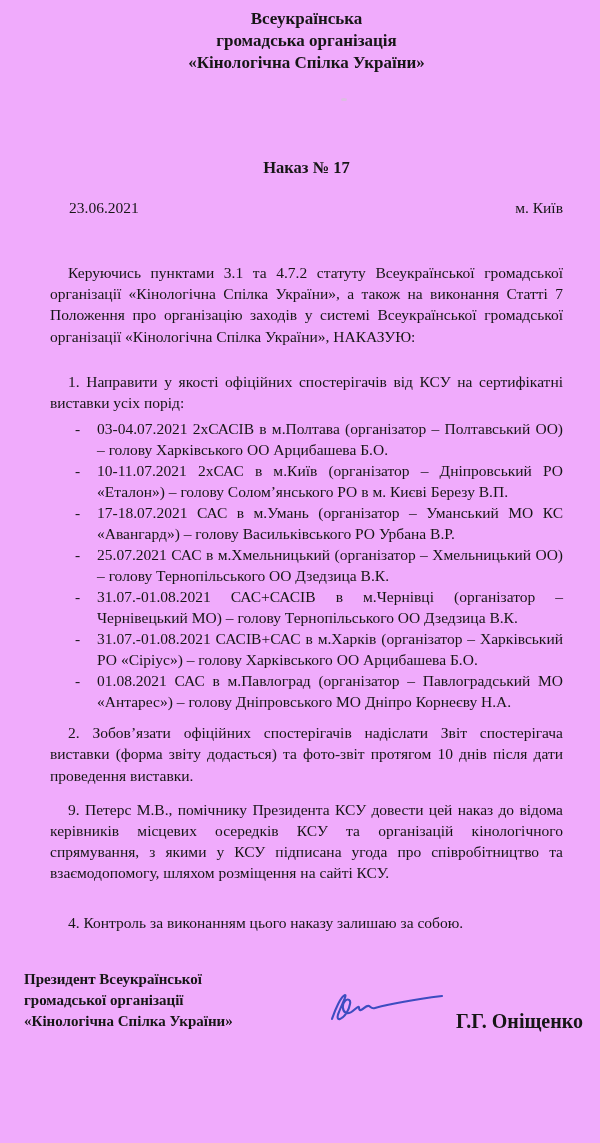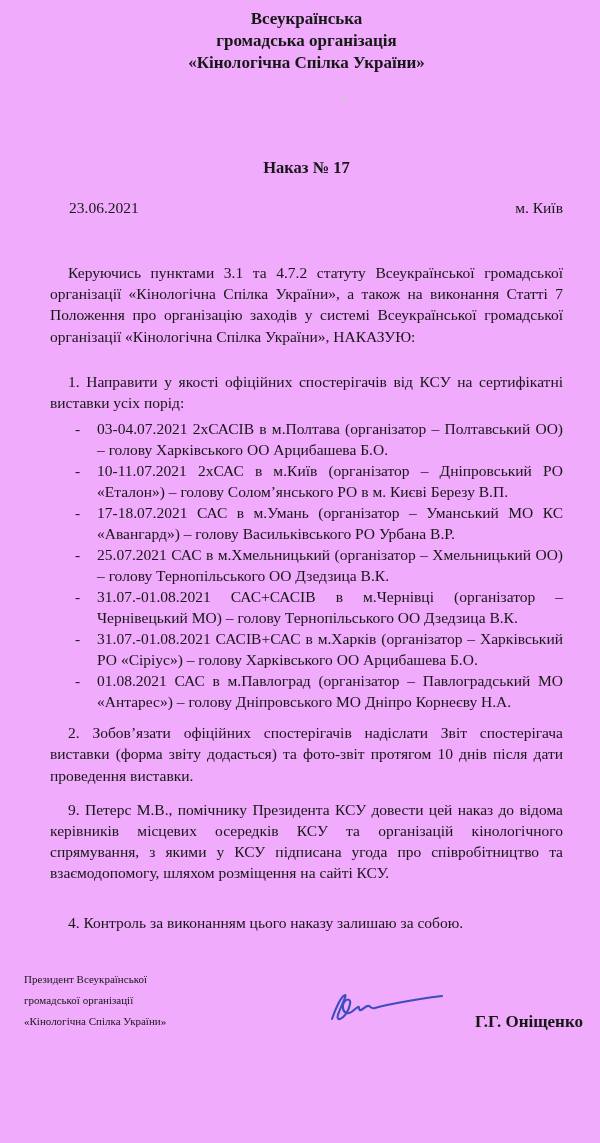--- a/index.html
+++ b/index.html
@@ -73,28 +73,28 @@
   .sig-row {
     position:relative;
     margin-top:36px;
     margin-left:-26px;
     margin-right:-20px;
     display:flex;
     align-items:flex-end;
     justify-content:space-between;
   }
   .sig-title {
-    font-weight:400;
-    font-size:11px;
+    font-weight:700;
+    font-size:15px;
     line-height:21px;
     white-space:pre-line;
   }
   .sig-name {
     font-weight:700;
-    font-size:17px;
+    font-size:20px;
     line-height:21px;
     margin-left:44px;
   }
   .sig-scribble {
     position:absolute;
     left:300px; bottom:6px;
     width:130px; height:42px;
   }
   .artifact {
     position:absolute;

